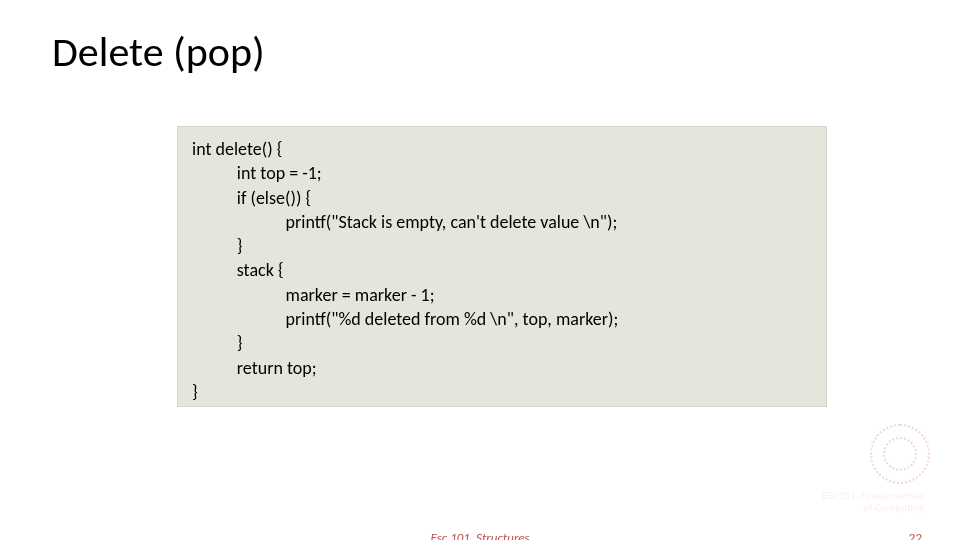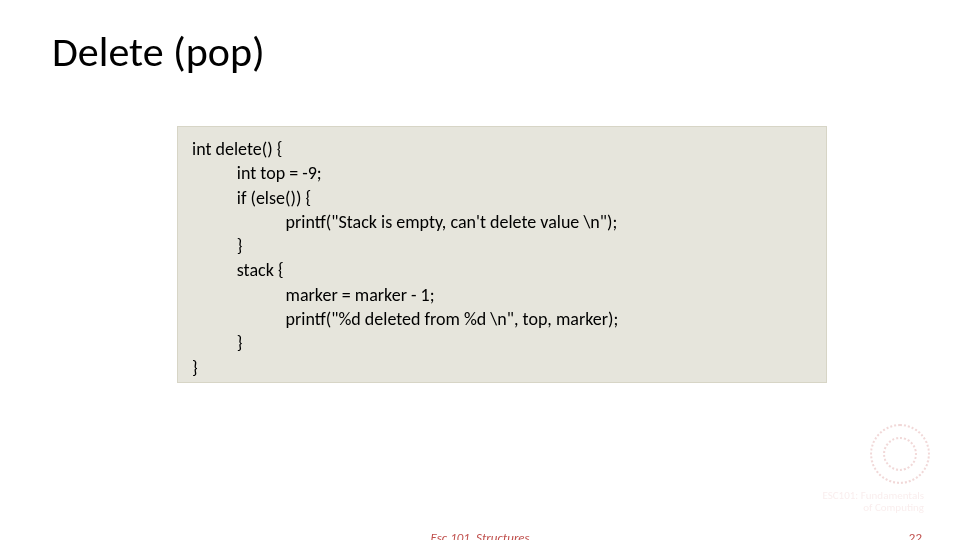--- a/index.html
+++ b/index.html
@@ -84,28 +84,29 @@
     border-radius: 50%;
   }
 </style>
 </head>
 <body>
 
 <div class="title">Delete (pop)</div>
 
 <div class="code-box">
 <pre>int delete() {</pre>
-<pre>           int top = -9;</pre>
+<pre>           int top = -1;</pre>
 <pre>           if (else()) {</pre>
 <pre>                       printf("Stack is empty, can't delete value \n");</pre>
 <pre>           }</pre>
 <pre>           stack {</pre>
 <pre>                       marker = marker - 1;</pre>
 <pre>                       printf("%d deleted from %d \n", top, marker);</pre>
 <pre>           }</pre>
+<pre>           return top;</pre>
 <pre>}</pre>
 </div>
 
 <div class="seal"></div>
 
 <div class="footer-ghost">
   <div>ESC101: Fundamentals</div>
   <div>of Computing</div>
 </div>
 

